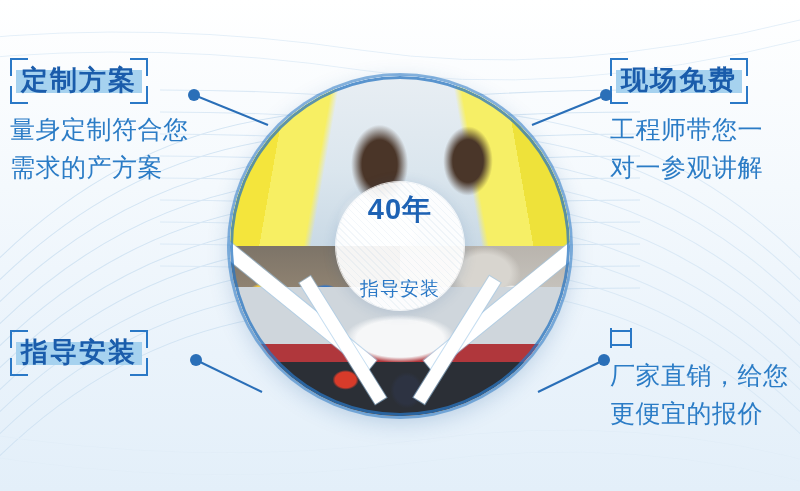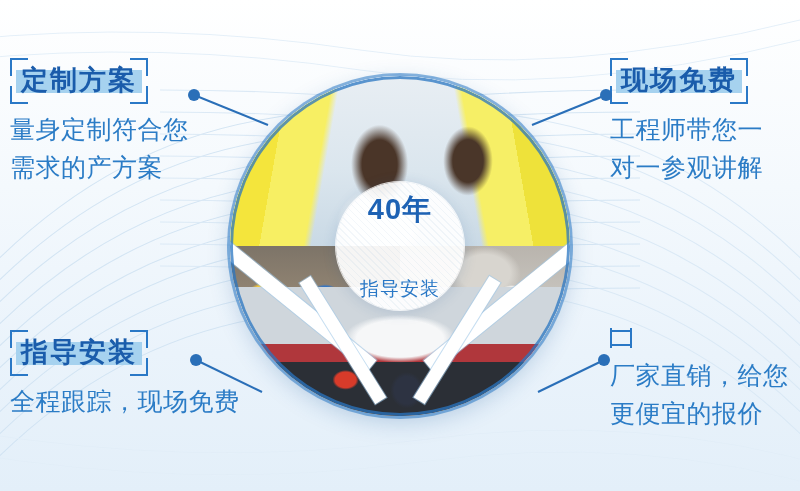--- a/index.html
+++ b/index.html
@@ -253,21 +253,20 @@
   <div class="corner c-bl">
     <div class="title-box">
       <div class="title-band"></div>
       <span class="brk brk-tl"></span>
       <span class="brk brk-tr"></span>
       <span class="brk brk-bl"></span>
       <span class="brk brk-br"></span>
       <div class="title-text">指导安装</div>
     </div>
     <div class="desc">
-      <div>全程跟踪，现场免费</div>
     </div>
   </div>
 
   <div class="corner c-br">
     <div class="title-box">
       <div class="title-band"></div>
       <span class="brk brk-tl"></span>
       <span class="brk brk-tr"></span>
       <span class="brk brk-bl"></span>
       <span class="brk brk-br"></span>

